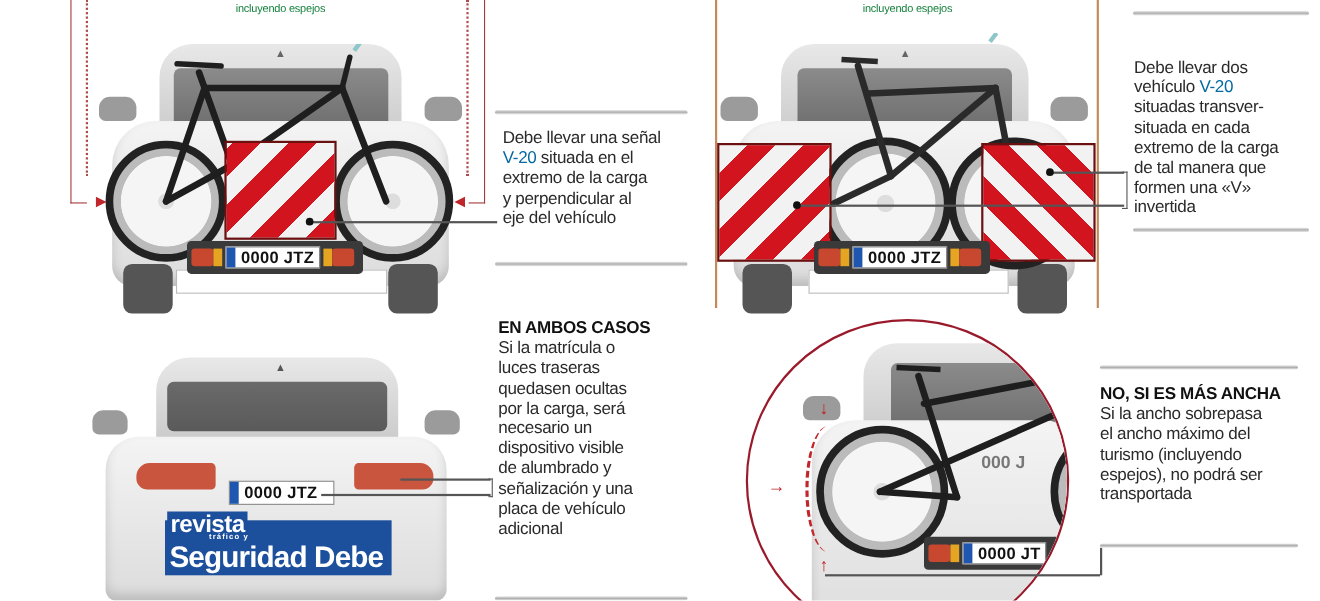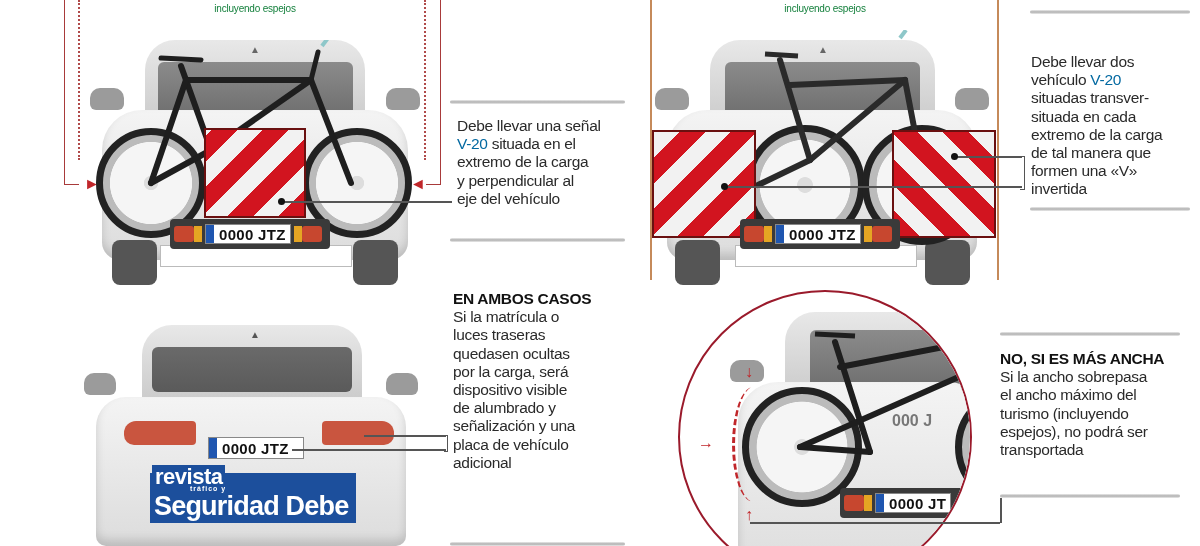--- a/index.html
+++ b/index.html
@@ -200,20 +200,21 @@
     <div class="abs" style="left:40px;top:12px;font-size:7px;letter-spacing:1px;">tráfico y</div>
     <div class="abs" style="left:4px;top:18px;font-size:27px;letter-spacing:-0.8px;line-height:30px;">Seguridad Debe</div>
   </div>
 
   <div class="abs note" style="left:453px;top:0;width:180px;">
     <span class="head">EN AMBOS CASOS</span>
     <div>Si la matrícula o</div>
     <div>luces traseras</div>
     <div>quedasen ocultas</div>
     <div>por la carga, será</div>
+    <div>necesario un</div>
     <div>dispositivo visible</div>
     <div>de alumbrado y</div>
     <div>señalización y una</div>
     <div>placa de vehículo</div>
     <div>adicional</div>
   </div>
   <div class="abs rule" style="left:450px;top:252px;width:175px;"></div>
 </div>
 
 <div class="abs" style="left:640px;top:280px;width:560px;height:266px;">

